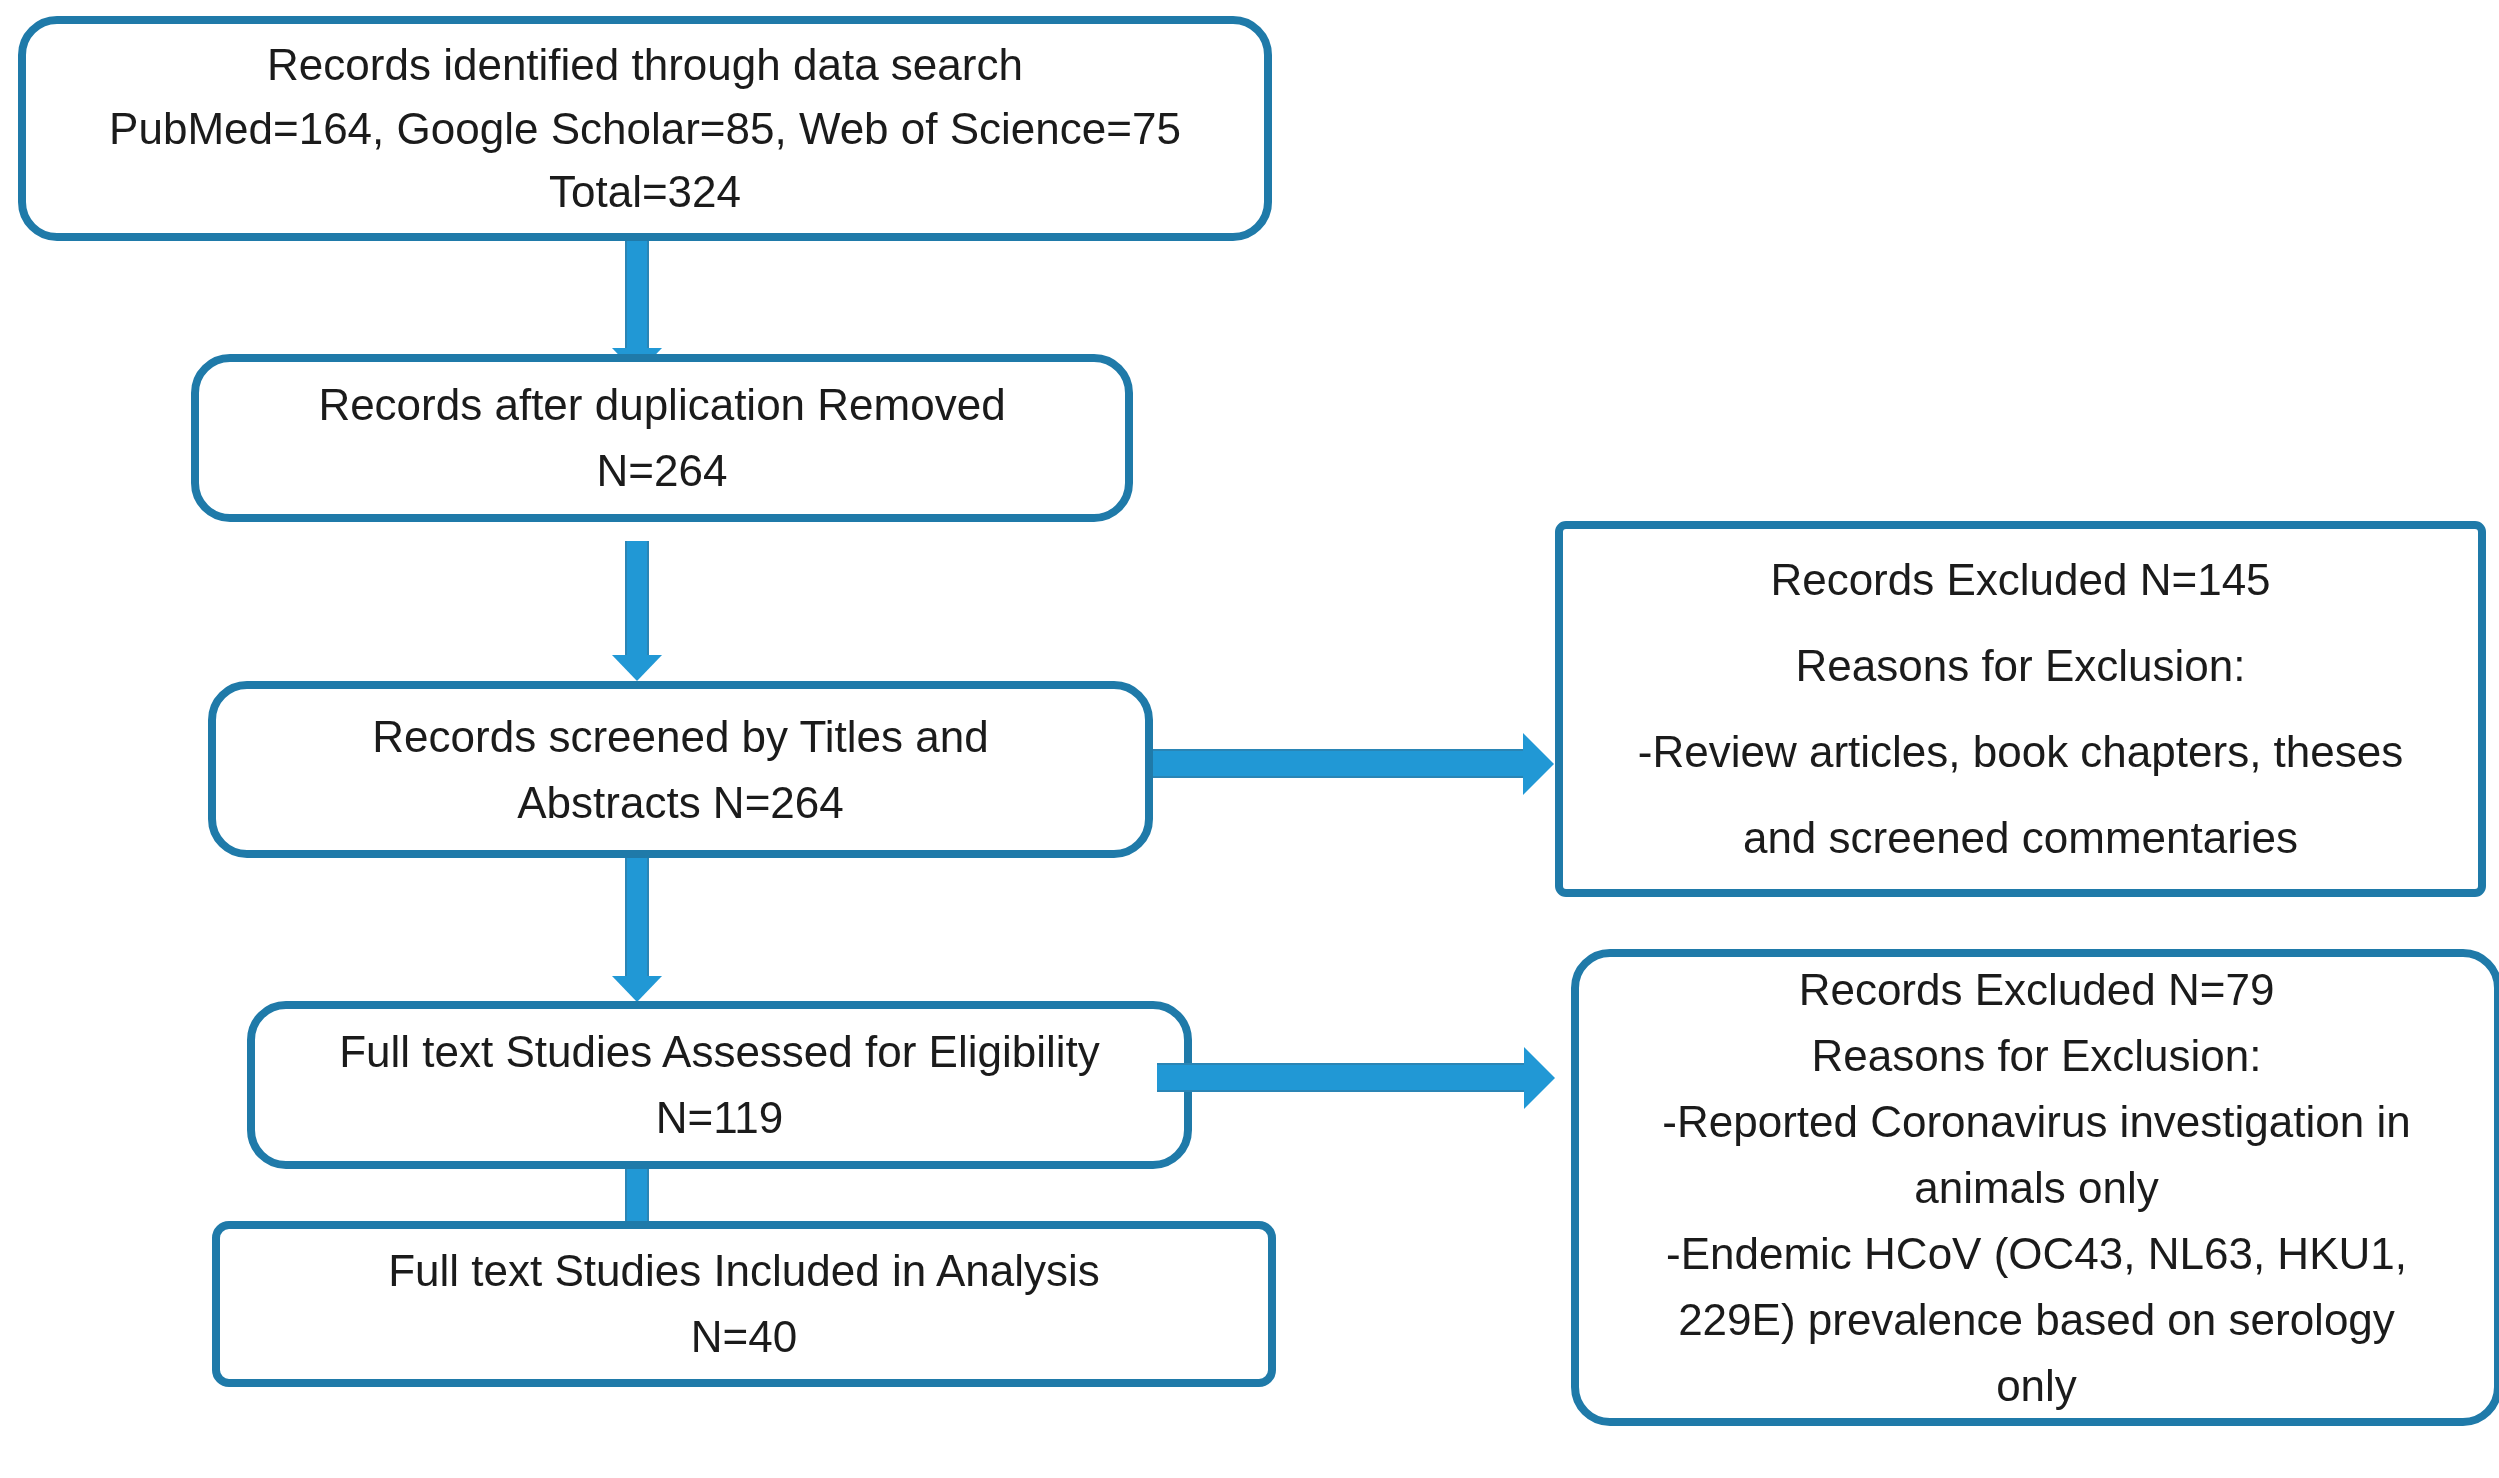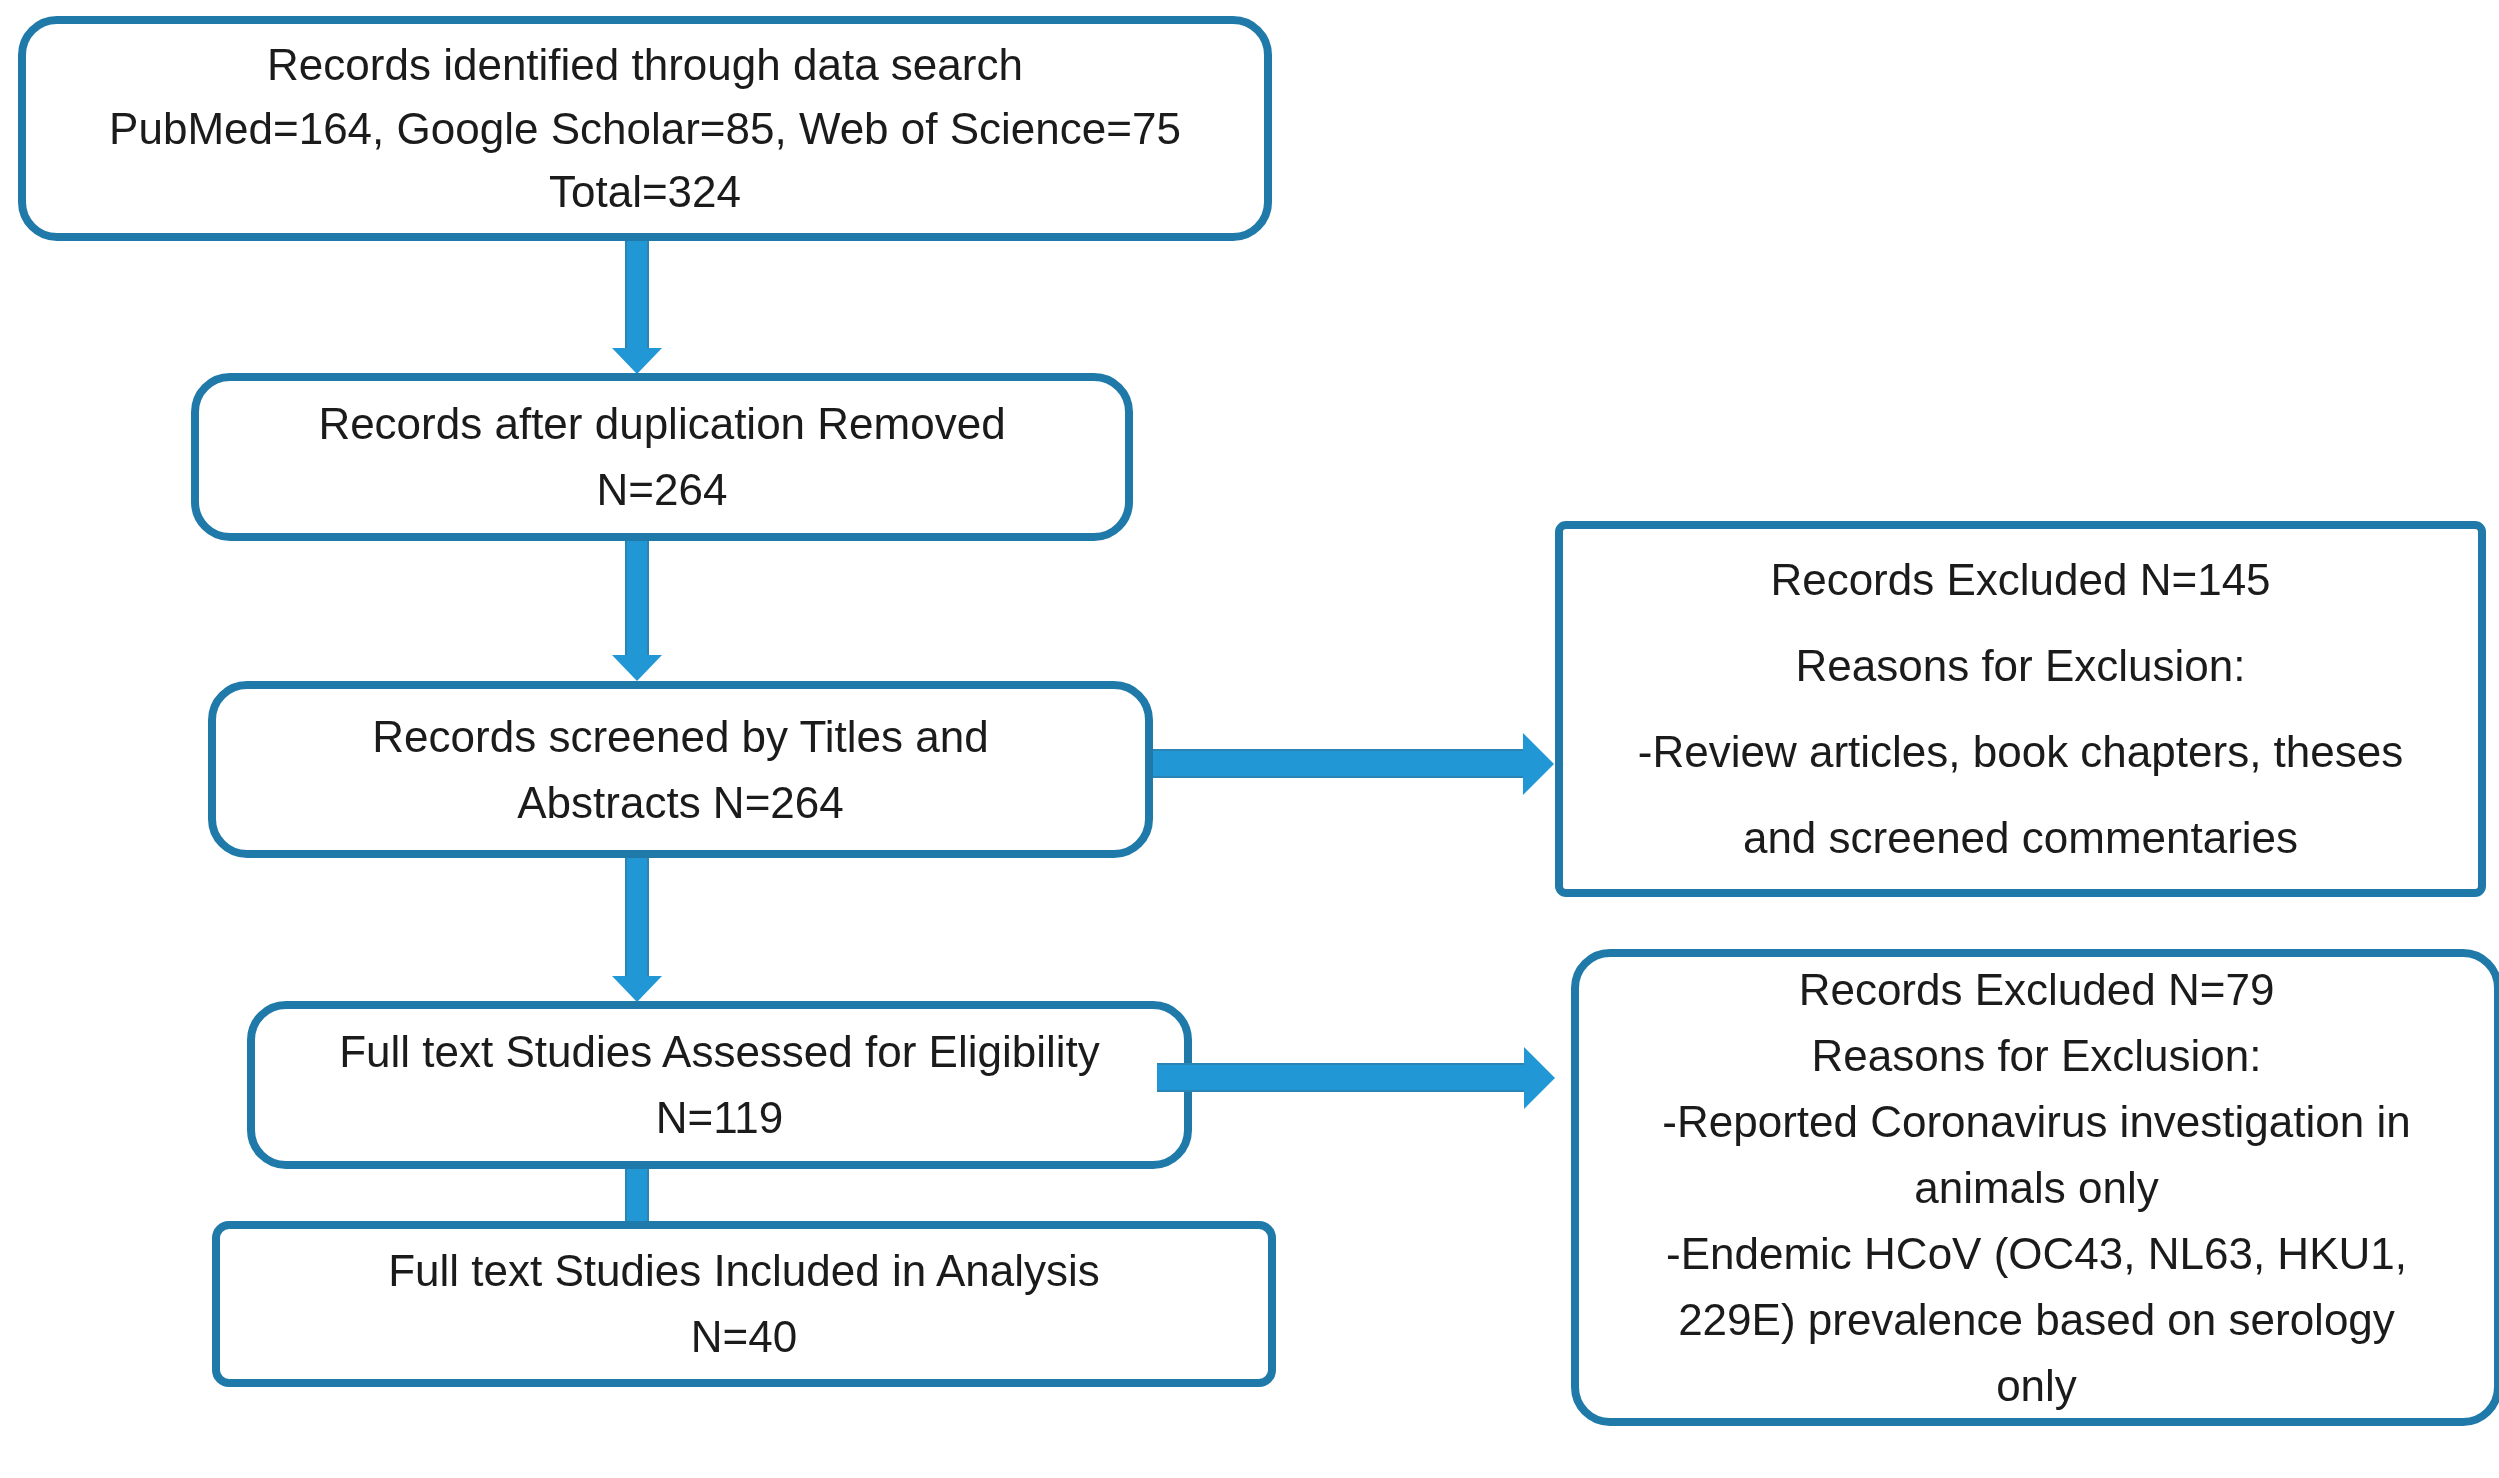--- a/index.html
+++ b/index.html
@@ -89,21 +89,21 @@
     <div class="line">Records identified through data search</div>
     <div class="line">PubMed=164, Google Scholar=85, Web of Science=75</div>
     <div class="line">Total=324</div>
   </div>
 
   <div class="arrow-v" style="left:612px;top:241px;height:133px;">
     <div class="vshaft"></div>
     <div class="head-down"></div>
   </div>
 
-  <div class="box lh-std" style="left:191px;top:373px;width:942px;height:168px;">
+  <div class="box lh-std" style="left:191px;top:354px;width:942px;height:168px;">
     <div class="line">Records after duplication Removed</div>
     <div class="line">N=264</div>
   </div>
 
   <div class="arrow-v" style="left:612px;top:541px;height:140px;">
     <div class="vshaft"></div>
     <div class="head-down"></div>
   </div>
 
   <div class="box lh-std" style="left:208px;top:681px;width:945px;height:177px;">

